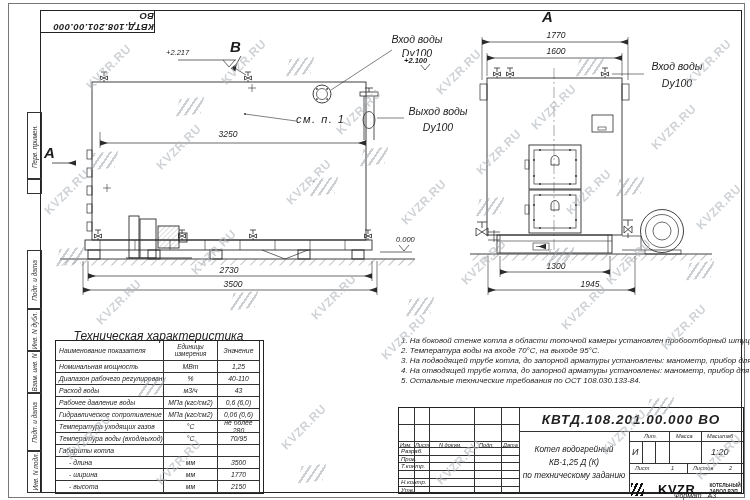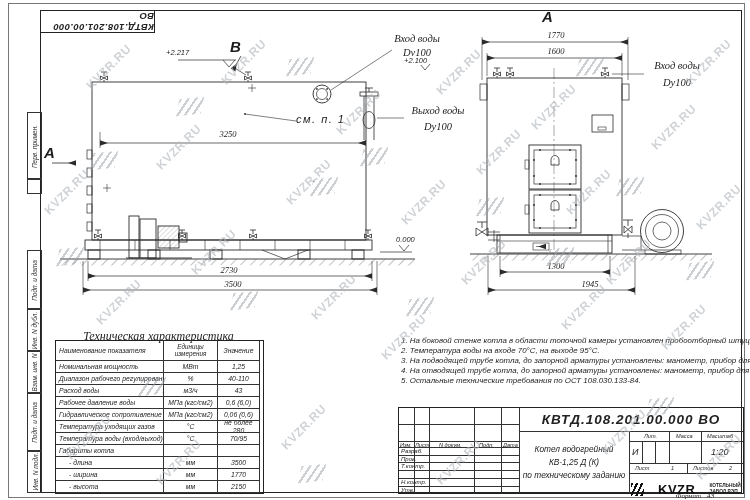--- a/index.html
+++ b/index.html
@@ -1,20 +1,20 @@
 <!DOCTYPE html>
 <html><head>
 <meta charset="utf-8">
 <style>
   html,body{margin:0;padding:0;background:#fff;}
   #sheet{position:relative;width:750px;height:500px;background:#fff;overflow:hidden;
          font-family:"Liberation Sans",sans-serif;color:#222;}
   .abs{position:absolute;}
   .it{font-style:italic;}
-  .c{text-align:center;font-family:Liberation Serif, serif;}
+  .c{text-align:center;}
   
   #outer-border{left:8px;top:3px;width:735px;height:493px;border:1px solid #777;}
   #main-frame{left:40px;top:10px;width:700px;height:481px;border:1.6px solid #222;}
   .mcell{position:absolute;left:27px;width:13px;border:0.9px solid #333;display:flex;align-items:center;justify-content:center;}
   .mcell span{transform:rotate(-90deg);white-space:nowrap;font:italic 6.5px "Liberation Sans",sans-serif;color:#333;}
   
   #stamp{left:40px;top:10px;width:113px;height:21px;border:1px solid #222;display:flex;align-items:center;justify-content:center;}
   #stamp span{transform:rotate(180deg);font:italic 700 9.5px "Liberation Sans",sans-serif;letter-spacing:.4px;}
   
   .wmt{position:absolute;font:700 12px "Liberation Sans",sans-serif;color:#b3b8bd;opacity:.62;transform:rotate(-45deg);letter-spacing:.6px;z-index:6;pointer-events:none;}
@@ -251,21 +251,21 @@
 
       <path d="M612,74 H644" stroke-width="0.6"></path>
     </g>
   </svg>
 
   <div class="lbl big" style="left:230px;top:38px;">В</div>
   <div class="lbl big" style="left:44px;top:144px;">А</div>
   <div class="lbl lvl" style="left:166px;top:48px;">+2.217</div>
   <div class="lbl pipe c" style="left:387px;top:33px;width:60px;">Вход воды</div>
   <div class="lbl pipe c" style="left:387px;top:47px;width:60px;">Dy100</div>
-  <div class="lbl lvl" style="left:404px;top:56px;">+2.100</div>
+  <div class="lbl lvl" style="left:404px;top:56px;font-weight:bold;">+2.100</div>
   <div class="lbl pipe c" style="left:406px;top:105px;width:64px;">Выход воды</div>
   <div class="lbl pipe c" style="left:406px;top:121px;width:64px;">Dy100</div>
   <div class="lbl" style="left:296px;top:113px;font-size:11px;letter-spacing:1.5px;">см. п. 1</div>
   <div class="lbl dim c" style="left:207px;top:129px;width:40px;">3250</div>
   <div class="lbl lvl" style="left:396px;top:235px;">0.000</div>
   <div class="lbl dim c" style="left:208px;top:265px;width:40px;">2730</div>
   <div class="lbl dim c" style="left:212px;top:279px;width:40px;">3500</div>
 
   <div class="lbl big" style="left:542px;top:8px;">А</div>
   <div class="lbl dim c" style="left:535px;top:30px;width:40px;">1770</div>

